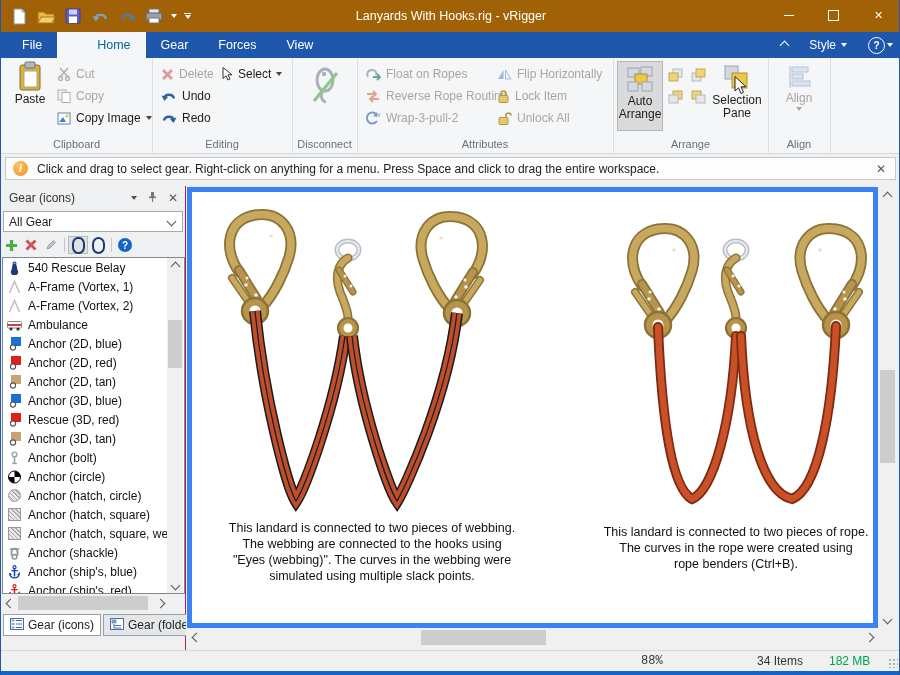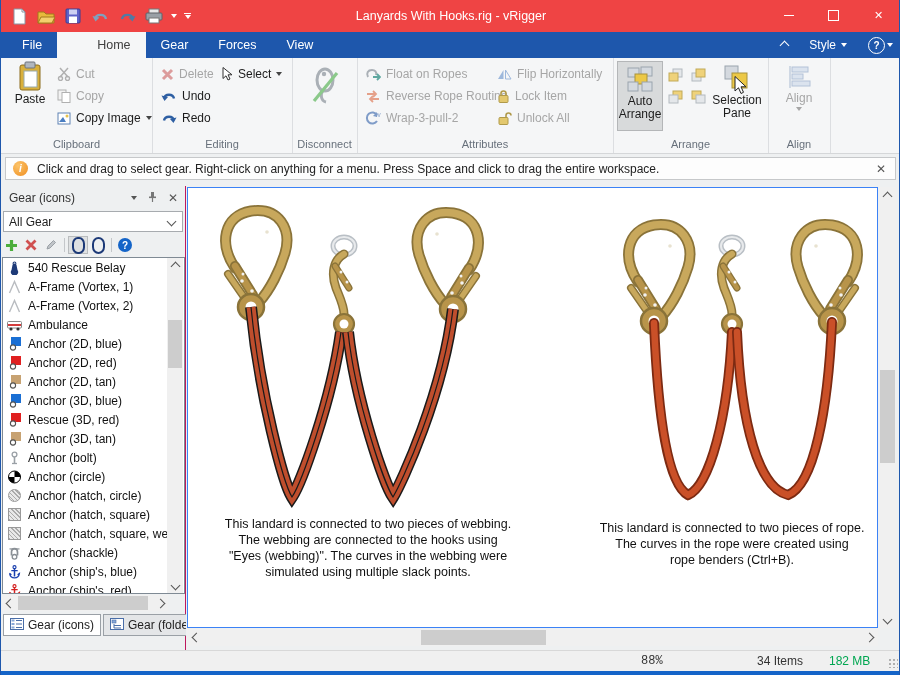--- a/index.html
+++ b/index.html
@@ -2,34 +2,34 @@
 <html><head>
 <meta charset="utf-8">
 <style>
   html,body{margin:0;padding:0;}
   body{font-family:"Liberation Sans",sans-serif;-webkit-font-smoothing:antialiased;}
   #app{position:relative;width:900px;height:675px;background:#eef0f1;overflow:hidden;
        box-sizing:border-box;border-left:1px solid #1e57ac;border-right:1px solid #1e57ac;}
   .abs{position:absolute;}
 
   
-  #titlebar{left:0;top:0;width:900px;height:32px;background:#ef4444;}
+  #titlebar{left:0;top:0;width:900px;height:32px;background:#a16207;}
   .qat{display:flex;align-items:center;gap:7px;position:absolute;left:8px;top:5px;height:22px;}
   .qat .qbtn{width:20px;height:20px;display:flex;align-items:center;justify-content:center;}
   #win-title{left:0;right:0;top:0;height:32px;line-height:32px;text-align:center;color:#fff;font-size:12.5px;}
   .winbtn{top:0;width:45px;height:30px;color:#fff;font-size:11px;display:flex;align-items:center;justify-content:center;}
   #btn-min{right:90px;} #btn-max{right:45px;} #btn-close{right:0;}
   .maxbox{width:9px;height:9px;border:1px solid #fff;}
   .minbar{width:10px;height:1px;background:#fff;display:block;}
 
   
   #tabrow{left:0;top:32px;width:900px;height:26px;background:#1e57ac;}
   #ribbon-tabs{position:absolute;left:6px;top:0;height:26px;display:flex;}
   .rtab{padding:0 15px;height:26px;line-height:26px;color:#fff;font-size:12.5px;}
-  .rtab.active{background:#f5f6f7;color:#404040;padding-left:40px;}
+  .rtab.active{background:#f5f6f7;color:#0369a1;padding-left:40px;}
   #tabrow-right{position:absolute;right:8px;top:0;height:26px;display:flex;align-items:center;gap:21px;color:#fff;font-size:12px;}
   .chev{display:inline-block;width:6px;height:6px;border-left:1.5px solid currentColor;border-bottom:1.5px solid currentColor;}
   .chev.up{transform:rotate(135deg);} .chev.down{transform:rotate(-45deg);}
   .chev.left{transform:rotate(45deg);} .chev.right{transform:rotate(-135deg);}
   .caret{display:inline-block;width:0;height:0;border-left:3.5px solid transparent;border-right:3.5px solid transparent;border-top:4px solid currentColor;}
   .helpcirc{width:15px;height:15px;border:1.4px solid #fff;border-radius:50%;display:flex;align-items:center;justify-content:center;font-size:10px;font-weight:bold;color:#fff;}
 
   
   #ribbon{left:0;top:58px;width:900px;height:95px;background:#f5f6f7;border-bottom:1px solid #d5d7d9;}
   .rgroup{position:absolute;top:0;height:95px;border-right:1px solid #dcdee1;}
@@ -80,21 +80,21 @@
   #gl-vsb{position:absolute;right:2px;top:72px;width:16px;height:335px;}
   #gl-hsb{position:absolute;left:1px;top:409px;width:166px;height:16px;}
   
   #panel-tabs{position:absolute;left:2px;top:428px;height:24px;display:flex;gap:2px;}
   .ptab{height:22px;display:flex;align-items:center;gap:4px;padding:0 6px;font-size:12px;color:#222;background:#e4e6e8;
         border:1px solid #9aa0a6;box-sizing:border-box;white-space:nowrap;overflow:hidden;}
   .ptab.active{background:#fff;}
 
   
   #canvas{left:185px;top:186px;width:711px;height:464px;background:#eef0f1;}
-  #canvas-white{position:absolute;left:1px;top:1px;width:691px;height:441px;background:#fff;border:1px solid #3b82f6;box-sizing:border-box;}
+  #canvas-white{position:absolute;left:1px;top:1px;width:691px;height:441px;background:#fff;border:5px solid #3b82f6;box-sizing:border-box;}
   #cv-vsb{position:absolute;left:693px;top:1px;width:17px;height:441px;}
   #cv-hsb{position:absolute;left:1px;top:443px;width:691px;height:17px;}
   .caption{position:absolute;font-size:12.5px;color:#111;text-align:center;white-space:pre-line;line-height:16px;}
   #cap-left{left:10px;top:328px;width:340px;}
   #cap-right{left:378px;top:332px;width:332px;}
 
   
   #statusbar{left:0;top:650px;width:900px;height:21px;background:#f0f0f0;border-top:1px solid #d8d8d8;font-size:12px;color:#333;box-sizing:border-box;}
   #sb-zoom{position:absolute;left:640px;top:3px;font-family:Liberation Mono, monospace;}
   #sb-items{position:absolute;left:756px;top:3px;}

